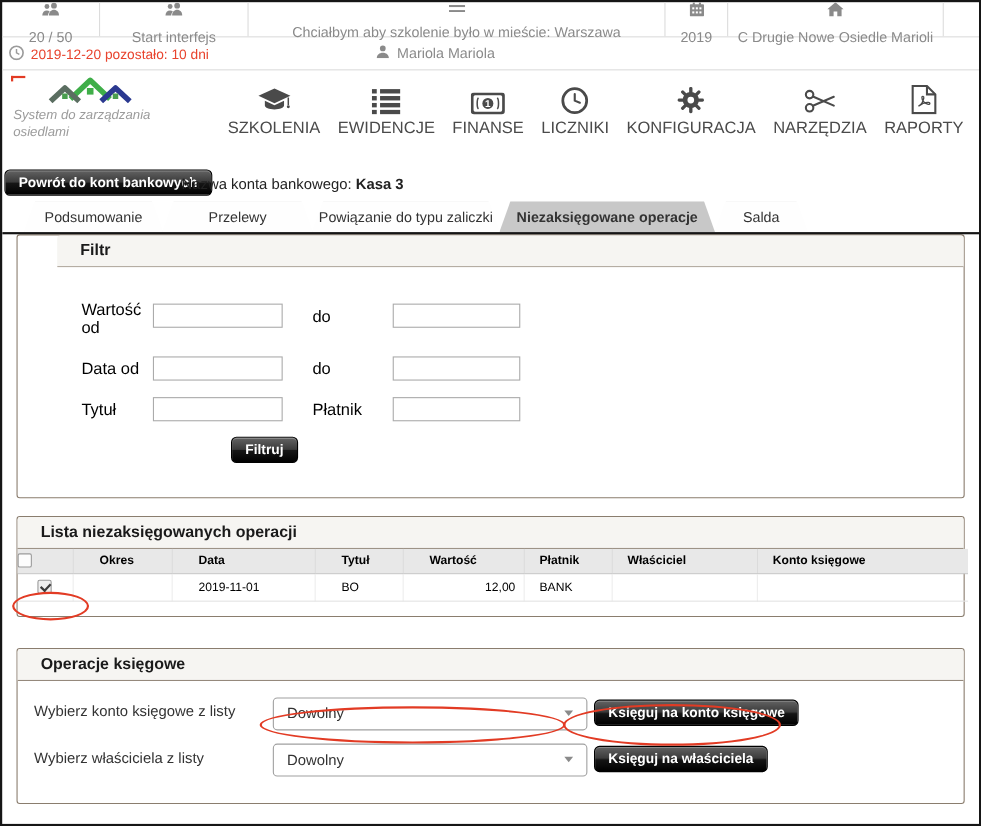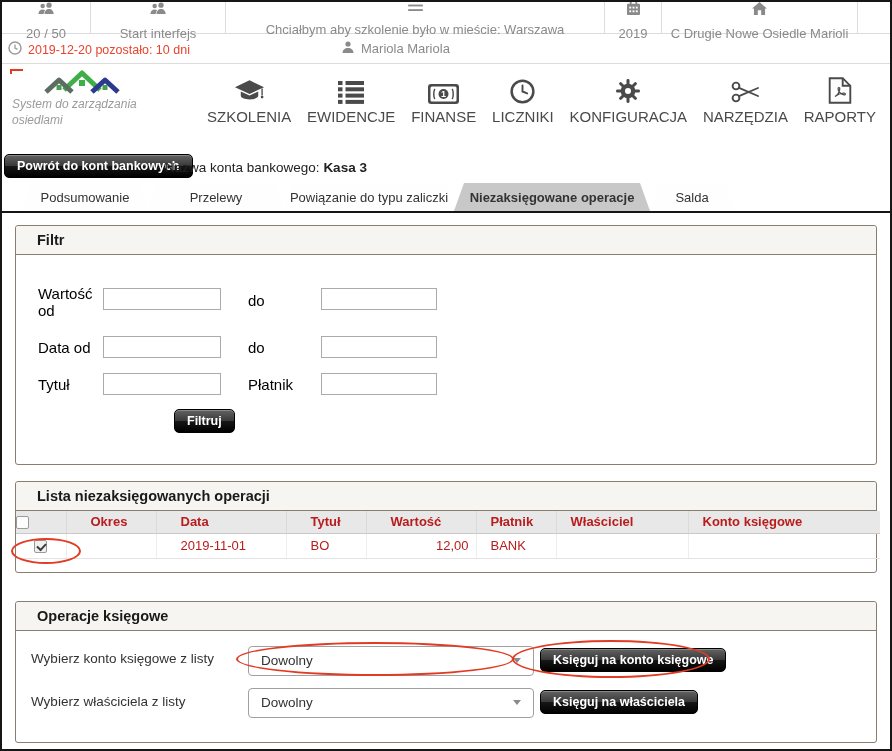--- a/index.html
+++ b/index.html
@@ -49,28 +49,28 @@
     clip-path:polygon(10px 0, calc(100% - 10px) 0, 100% 100%, 0 100%);
     filter:drop-shadow(0 0 1px #b9b9b9); cursor:pointer; }
   .tab.active { background:#c8c8c8; font-weight:bold; }
   .tw1{width:126px}.tw2{width:136px}.tw3{width:170px}.tw4{width:196px}.tw5{width:84px}.tw6{width:112px}
 
   
   .content { padding:0 13px; }
   .panel { border:1px solid #8a7d6e; border-radius:3px; background:#fff; }
   .panel-hd { height:29px; background:#f6f5f2; border-bottom:1px solid #8a7d6e; border-radius:3px 3px 0 0;
     display:flex; align-items:center; padding:0 21px; font-size:14.5px; font-weight:bold; color:#1a1a1a; }
-  .p-filter { margin-top:12px; }
+  .p-filter { margin-top:0;padding-left:36px; }
   .p-filter-body { position:relative; height:209px; }
   .flabel { position:absolute; font-size:15px; color:#000000; }
   .finput { position:absolute; width:118px; height:22px; border:1px solid #ababab; background:#fff; font-size:13px; padding:0 5px; }
   .filtruj-btn { position:absolute; left:158px; top:154px; }
 
   .p-list { margin-top:16px; }
-  .ops-table { width:100%; border-collapse:collapse; table-layout:fixed; font-size:13px; color:#b91c1c; }
+  .ops-table { width:100%; border-collapse:collapse; table-layout:fixed; font-size:11px; color:#000000; }
   .ops-table th { background:#e8e8e8; font-weight:bold; text-align:left; height:22px; border-bottom:1px solid #c9c9c9; border-right:1px solid #dadada; }
   .ops-table td { height:25px; border-bottom:1px solid #e3e3e3; border-right:1px solid #ededed; }
   .ops-table th:last-child, .ops-table td:last-child { border-right:none; }
   .col-chk{width:50px; text-align:center;} .col-okres{width:90px;} .col-data{width:130px;} .col-tytul{width:80px;}
   .col-wart{width:110px;} .col-plat{width:80px;} .col-wlas{width:132px;} .col-konto{width:192px;}
   .pl24{padding-left:24px;} .pl14{padding-left:14px;}
   .num { text-align:right; padding-right:7px; }
   .list-pad { height:13px; }
   .checkbox { display:inline-block; width:13px; height:13px; border:1px solid #9a9a9a; border-radius:2px; background:#fdfdfd; position:relative; vertical-align:middle; cursor:pointer; }
   .checkbox.checked { background:#f0f0f0; }

